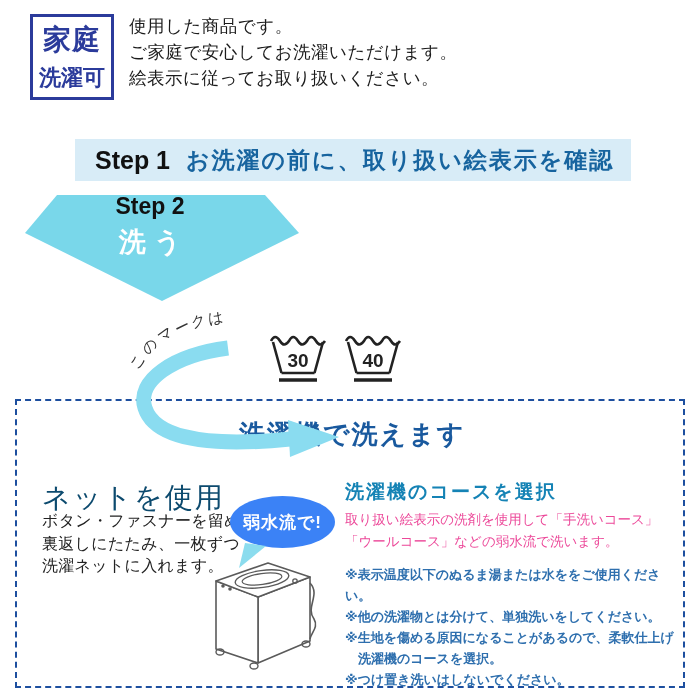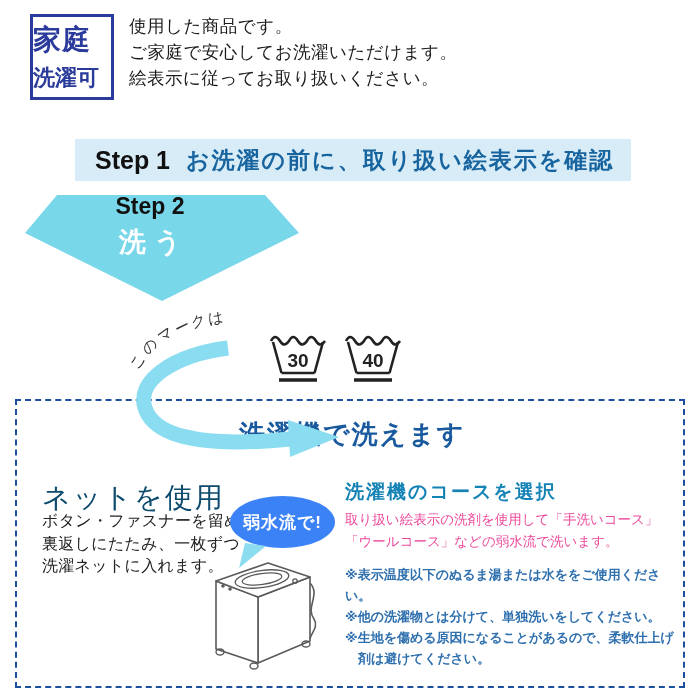--- a/index.html
+++ b/index.html
@@ -3,21 +3,21 @@
 <meta charset="utf-8">
 <style>
   html,body{margin:0;padding:0;background:#fff;}
   #stage{
     position:relative;width:700px;height:700px;background:#ffffff;overflow:hidden;
     font-family:"Liberation Sans","DejaVu Sans",sans-serif;color:#1c1c1c;
   }
   .abs{position:absolute;}
   
   .badge{left:30px;top:14px;width:78px;height:80px;border:3px solid #2b3b9b;color:#2b3b9b;
-    display:flex;flex-direction:column;justify-content:space-evenly;font-weight:bold;}
+    display:flex;flex-direction:column;align-items:center;justify-content:space-evenly;font-weight:bold;}
   .badge .l1{font-size:28px;letter-spacing:1px;}
   .badge .l2{font-size:22px;}
   
   .intro{left:129px;top:13px;font-size:17.5px;line-height:26px;color:#1b1b1b;letter-spacing:.5px;}
   
   .step1{left:75px;top:139px;width:556px;height:42px;background:#d8ecf7;display:flex;align-items:center;padding-left:20px;box-sizing:border-box;gap:16px;}
   .step1 .lbl{font-size:25px;font-weight:bold;color:#111;}
   .step1 .ttl{font-size:23px;font-weight:bold;color:#17649f;letter-spacing:2px;}
   
   .step2-svg{left:15px;top:189px;width:292px;height:118px;}
@@ -127,21 +127,22 @@
 
     <div class="inner rhead">洗濯機のコースを選択</div>
     <div class="inner rbody">
       <div>取り扱い絵表示の洗剤を使用して「手洗いコース」</div>
       <div>「ウールコース」などの弱水流で洗います。</div>
     </div>
     <div class="inner notes">
       <div>※表示温度以下のぬるま湯または水ををご使用ください。</div>
       <div>※他の洗濯物とは分けて、単独洗いをしてください。</div>
       <div>※生地を傷める原因になることがあるので、柔軟仕上げ</div>
-      <div>　剤は避けてください。</div>
+      <div>　洗濯機のコースを選択。</div>
+      <div>※つけ置き洗いはしないでください。</div>
     </div>
   </div>
 
   <svg class="abs curve" viewBox="0 0 235 135">
     <path d="M110,15 C55,22 18,48 27,75 C35,100 75,116 172,106" fill="none" stroke="#8adcf0" stroke-width="15"></path>
     <polygon points="170,87 221,104 172,124" fill="#8adcf0"></polygon>
   </svg>
 
 </div>
 

